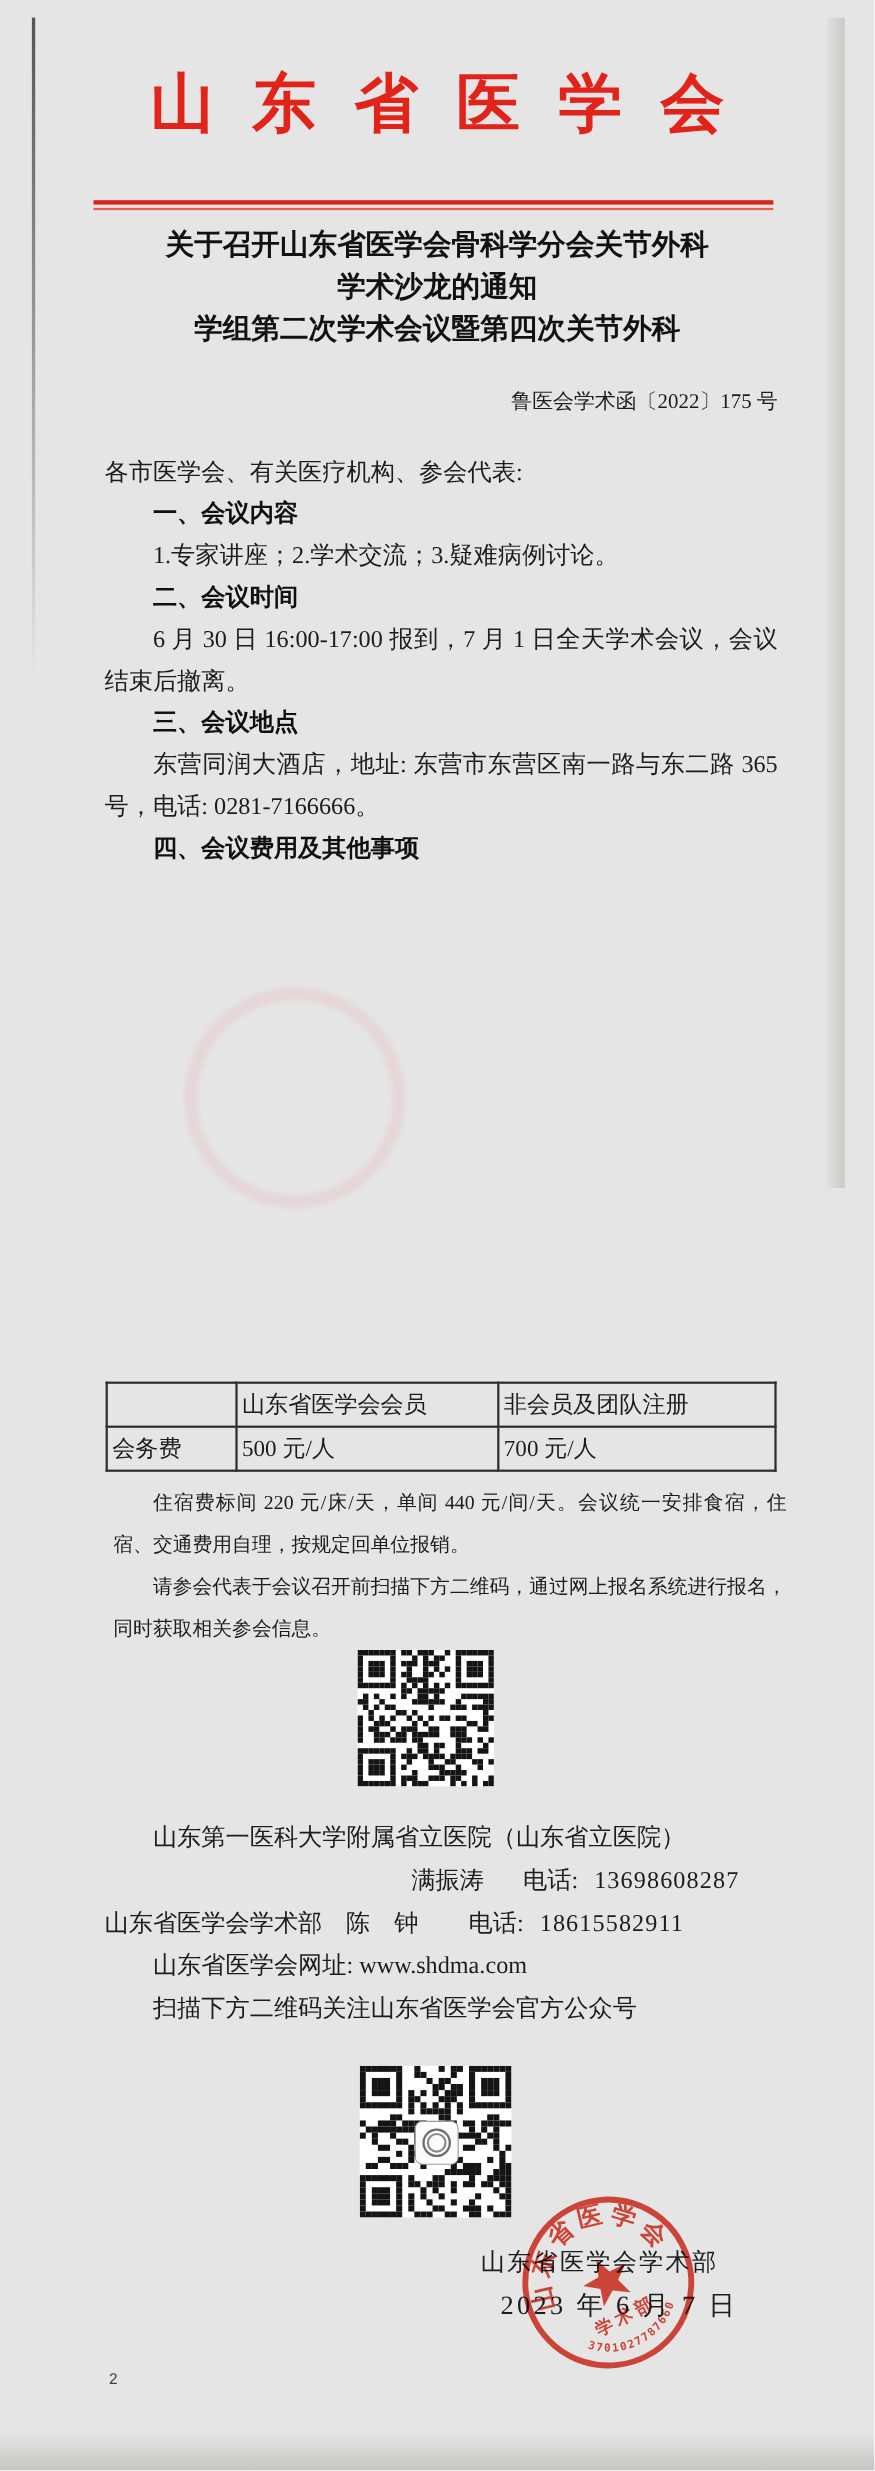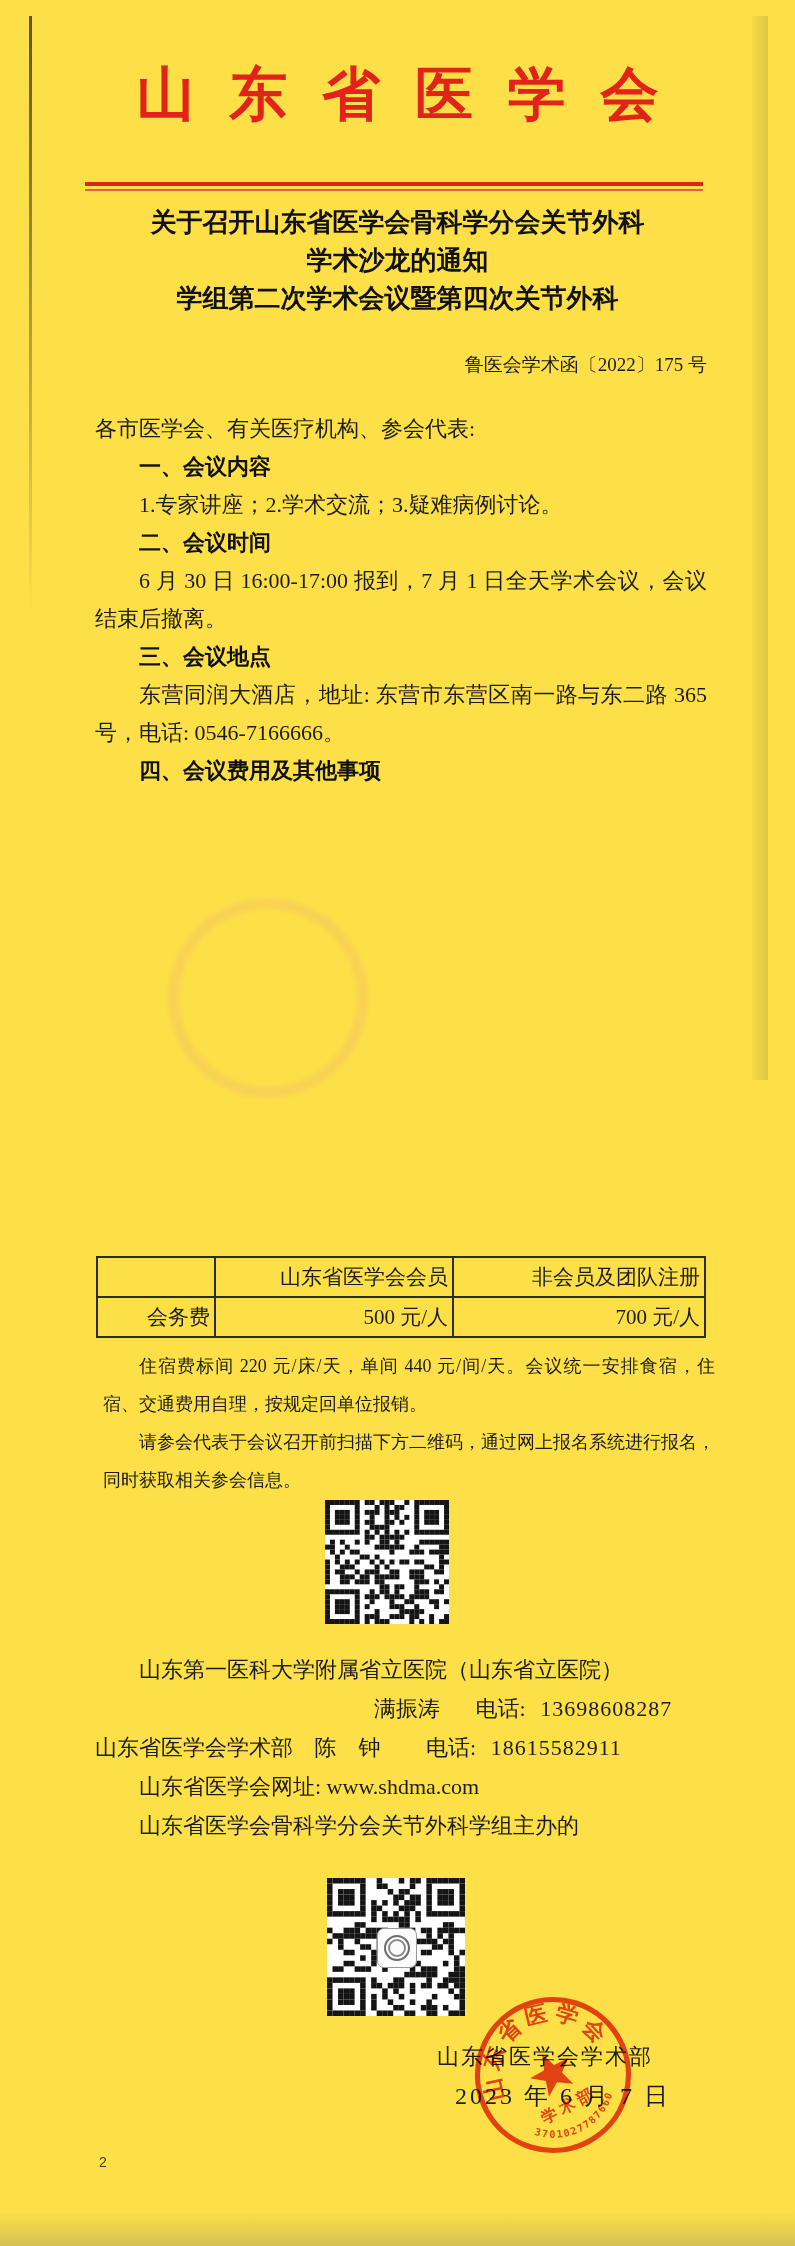--- a/index.html
+++ b/index.html
@@ -1,18 +1,18 @@
 <!DOCTYPE html>
 <html><head>
 <meta charset="utf-8">
 <style>
   html,body{margin:0;padding:0;background:#ffffff;}
   .canvas{
     position:relative;width:795px;height:2246px;margin:0;
-    background:#fefefdж;background-color:#fde047;overflow:hidden;
+    background:#fefefdж;background-color:#e5e5e5;overflow:hidden;
     font-family:"Liberation Serif","DejaVu Serif",serif;color:#1c1c1c;
   }
   
   .edge-left{position:absolute;left:29px;top:16px;width:3px;height:600px;
     background:linear-gradient(to bottom,#242424,rgba(40,40,40,0));opacity:.75;}
   .edge-right{position:absolute;left:752px;top:16px;width:16px;height:1064px;
     background:linear-gradient(to right,rgba(60,60,55,.03),rgba(60,60,55,.16));}
   .edge-bottom{position:absolute;left:0;bottom:0;width:795px;height:34px;
     background:linear-gradient(to bottom,rgba(120,120,112,0),rgba(120,120,112,.30));}
   .watermark{position:absolute;left:168px;top:898px;width:178px;height:178px;border-radius:50%;
@@ -25,21 +25,21 @@
   .title{position:absolute;left:60px;top:204px;width:675px;text-align:center;
     font-weight:bold;font-size:26px;line-height:38px;color:#111;}
   .doc-number{position:absolute;left:95px;top:352px;width:612px;text-align:right;font-size:19px;}
   .body1{position:absolute;left:95px;top:410px;width:612px;font-size:22px;line-height:38px;text-align:justify;}
   .p{margin:0;}
   .p-indent{margin:0;text-indent:2em;}
   .sec-heading{margin:0;text-indent:2em;font-weight:bold;font-size:22px;
     font-family:"Liberation Sans","DejaVu Sans",sans-serif;color:#101010;}
   
   .fee-table{position:absolute;left:96px;top:1256px;border-collapse:collapse;font-size:21px;color:#1c1c1c;}
-  .fee-table td{border:2px solid #2c2c2c;text-align:right;height:38px;padding:0 4px;}
+  .fee-table td{border:2px solid #2c2c2c;text-align:left;height:38px;padding:0 4px;}
   .fee-table .c1{width:108px;}
   .fee-table .c2{width:228px;}
   .fee-table .c3{width:242px;}
   .body2{position:absolute;left:103px;top:1347px;width:612px;font-size:18px;line-height:38px;text-align:justify;}
   .qr{position:absolute;background:#fff;}
   .qr1{left:325px;top:1500px;width:124px;height:124px;}
   .qr2{left:327px;top:1878px;width:138px;height:138px;}
   .qr-logo{position:absolute;left:50%;top:50%;width:38px;height:38px;margin:-19px 0 0 -19px;
     background:#fbfbfb;border:1px solid #9a9a9a;border-radius:7px;
     display:flex;align-items:center;justify-content:center;}
@@ -79,21 +79,21 @@
 
   <div class="doc-number">鲁医会学术函〔2022〕175 号</div>
 
   <div class="body1">
     <p class="p">各市医学会、有关医疗机构、参会代表:</p>
     <p class="sec-heading">一、会议内容</p>
     <p class="p-indent">1.专家讲座；2.学术交流；3.疑难病例讨论。</p>
     <p class="sec-heading">二、会议时间</p>
     <p class="p-indent">6 月 30 日 16:00-17:00 报到，7 月 1 日全天学术会议，会议结束后撤离。</p>
     <p class="sec-heading">三、会议地点</p>
-    <p class="p-indent">东营同润大酒店，地址: 东营市东营区南一路与东二路 365 号，电话: 0546-7166666。</p>
+    <p class="p-indent">东营同润大酒店，地址: 东营市东营区南一路与东二路 365 号，电话: 0281-7166666。</p>
     <p class="sec-heading">四、会议费用及其他事项</p>
   </div>
 
   <table class="fee-table">
     <tbody>
       <tr>
         <td class="c1"></td>
         <td class="c2">山东省医学会会员</td>
         <td class="c3">非会员及团队注册</td>
       </tr>
@@ -429,21 +429,21 @@
       <span class="c1-phone-label">电话:</span>
       <span class="c-phone-num">13698608287</span>
     </div>
     <div>
       <span class="line-indent">山东省医学会学术部</span>
       <span class="c2-name">陈　钟</span>
       <span class="c2-phone-label">电话:</span>
       <span class="c-phone-num">18615582911</span>
     </div>
     <div class="line-indent">山东省医学会网址: www.shdma.com</div>
-    <div class="line-indent">山东省医学会骨科学分会关节外科学组主办的</div>
+    <div class="line-indent">扫描下方二维码关注山东省医学会官方公众号</div>
   </div>
 
   <div class="qr qr2" id="qr2"><svg width="138" height="138" viewBox="0 0 138 138">
         <rect x="0" y="0" width="5.52" height="5.52" fill="#141414"></rect>
         <rect x="5.52" y="0" width="5.52" height="5.52" fill="#141414"></rect>
         <rect x="11.04" y="0" width="5.52" height="5.52" fill="#141414"></rect>
         <rect x="16.56" y="0" width="5.52" height="5.52" fill="#141414"></rect>
         <rect x="22.08" y="0" width="5.52" height="5.52" fill="#141414"></rect>
         <rect x="27.599999999999998" y="0" width="5.52" height="5.52" fill="#141414"></rect>
         <rect x="33.12" y="0" width="5.52" height="5.52" fill="#141414"></rect>

